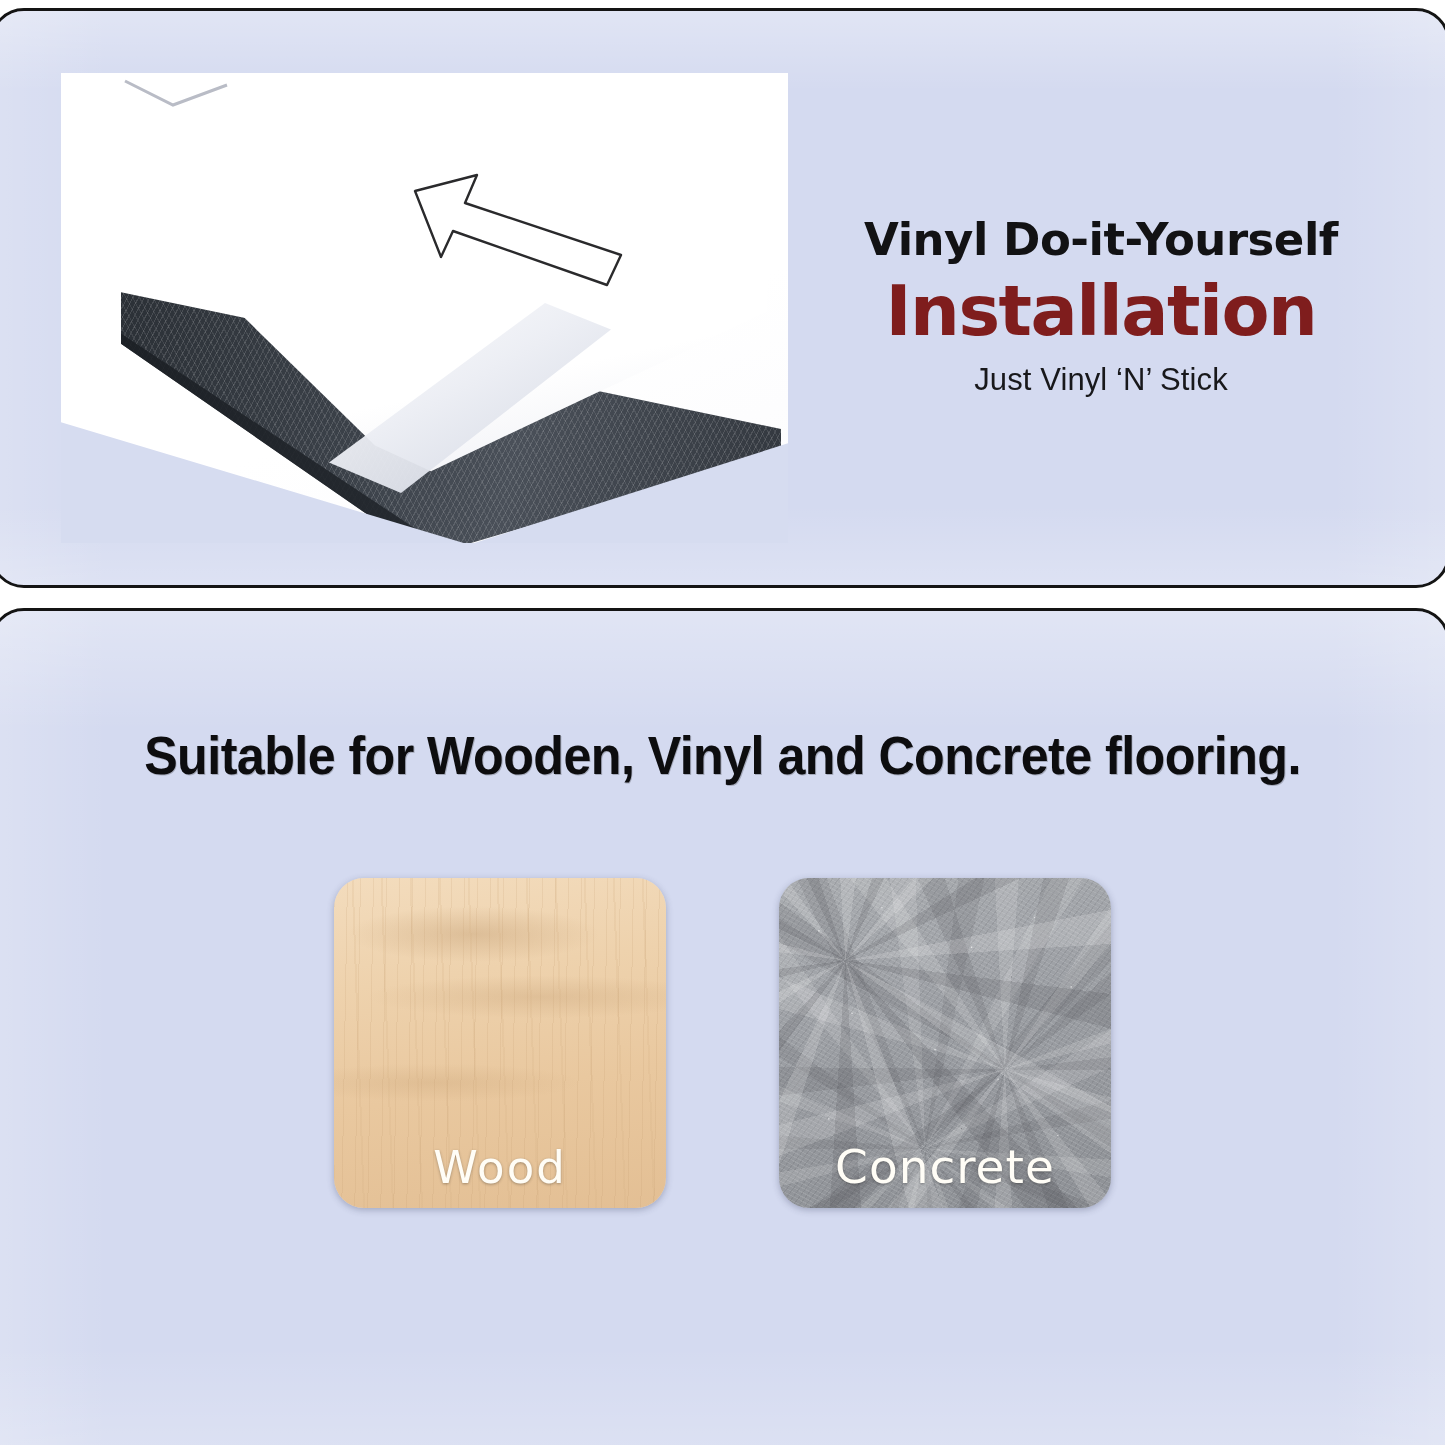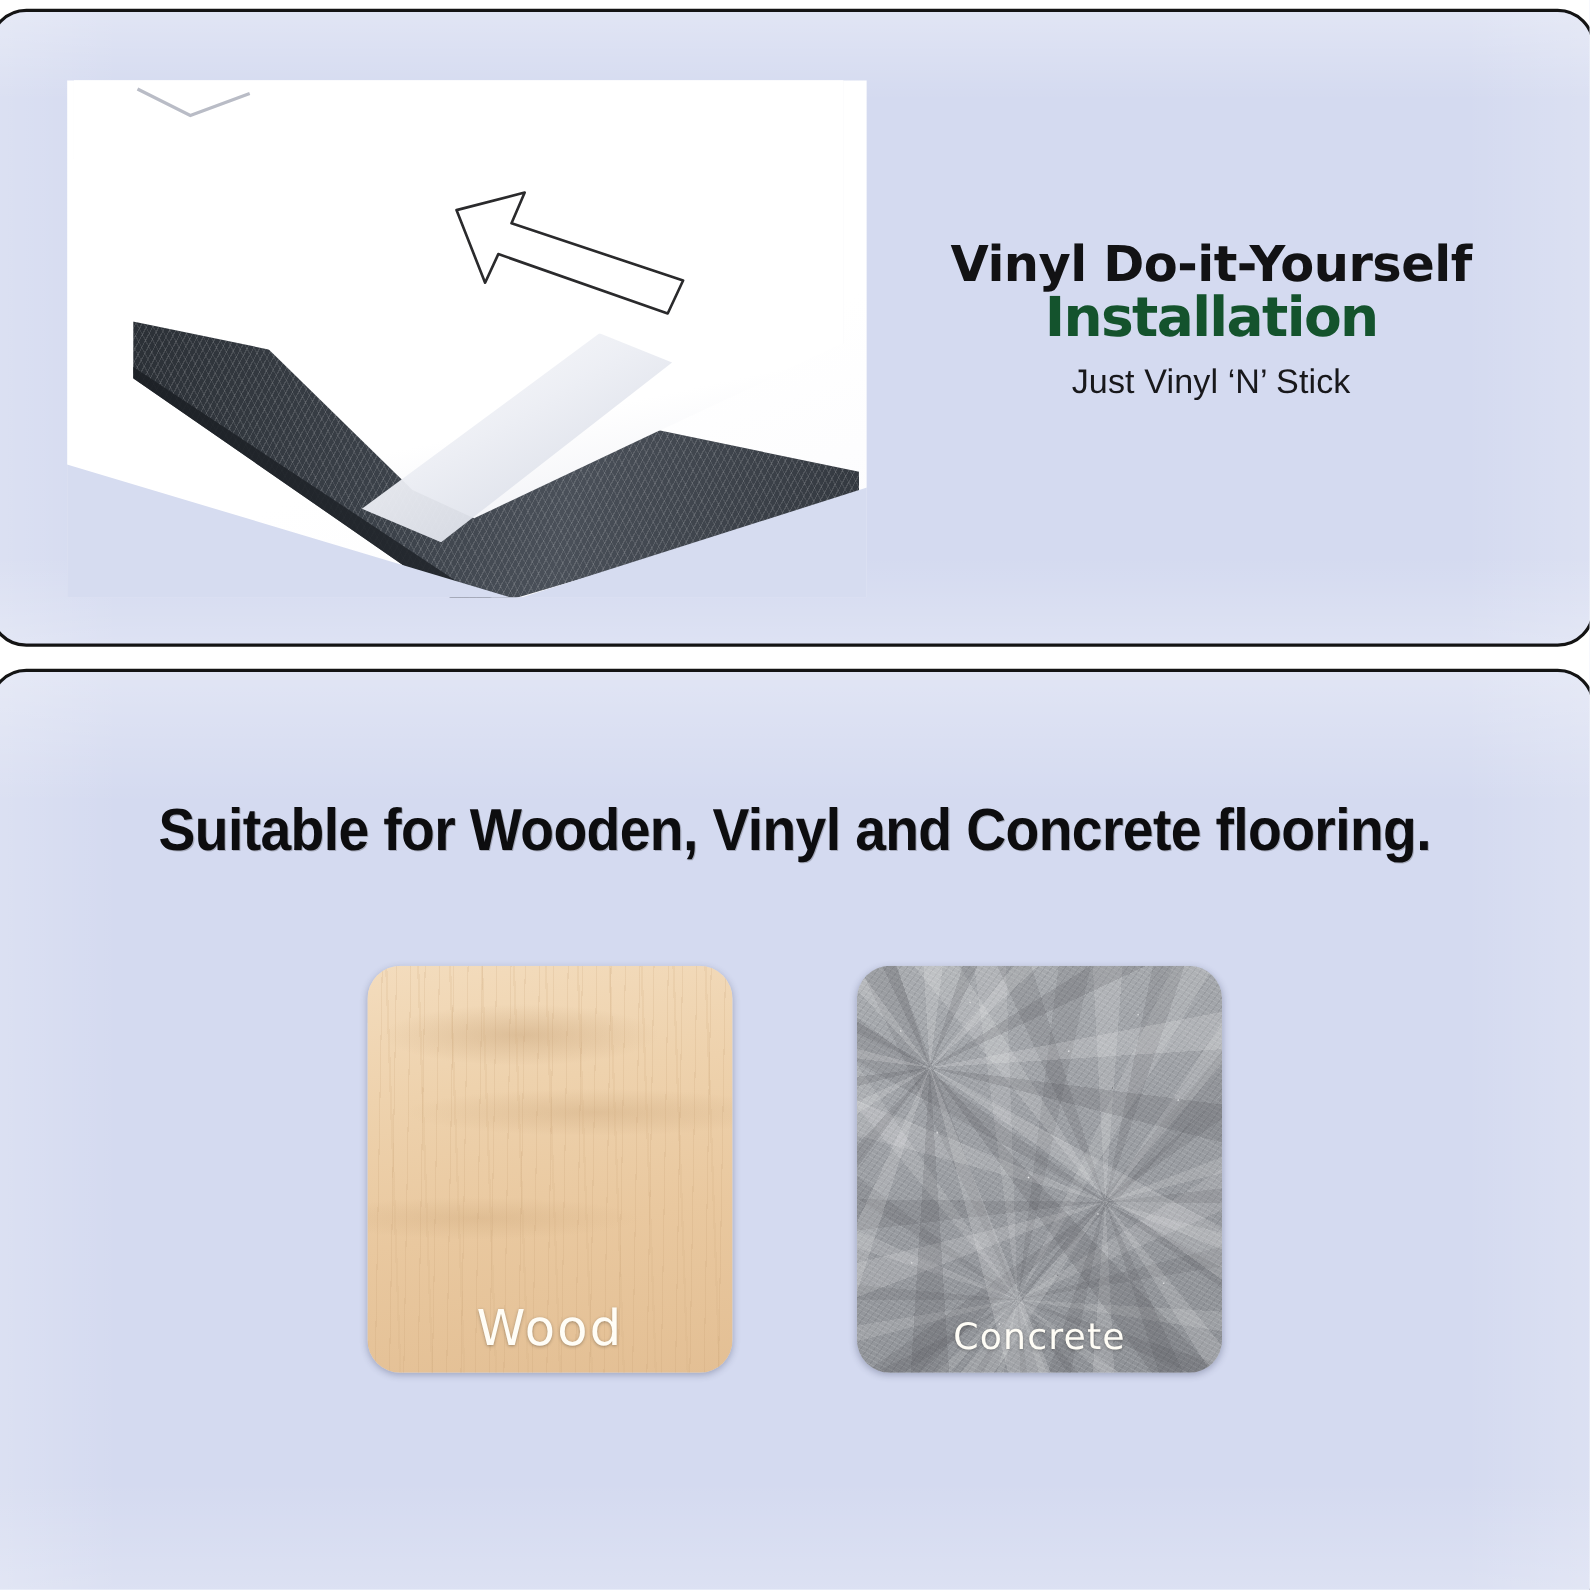--- a/index.html
+++ b/index.html
@@ -128,25 +128,25 @@
     font-weight:700;
     font-size:45px;
     letter-spacing:-0.5px;
     color:#121214;
     line-height:1.02;
     white-space:nowrap;
   }
   .hl-2 {
     font-family:"DejaVu Sans", sans-serif;
     font-weight:700;
-    font-size:50px;
+    font-size:70px;
     letter-spacing:-1.5px;
-    color:#14532d;
+    color:#7f1d1d;
     line-height:1.0;
-    margin-top:0;
+    margin-top:13px;
     white-space:nowrap;
   }
   .hl-3 {
     font-family:"Liberation Sans", sans-serif;
     font-weight:400;
     font-size:31px;
     color:#18181b;
     margin-top:16px;
     letter-spacing:0.1px;
     white-space:nowrap;
@@ -172,40 +172,40 @@
     position:absolute;
     left:0; top:878px;
     width:1445px;
     display:flex;
     justify-content:center;
     gap:113px;
   }
 
   .swatch {
     position:relative;
-    width:332px; height:370px;
+    width:332px; height:330px;
     border-radius:30px;
     overflow:hidden;
     box-shadow:0 2px 7px rgba(40,48,80,.30);
   }
 
   .swatch-label {
     position:absolute;
     left:0; bottom:14px;
     width:100%;
     text-align:center;
     font-family:"DejaVu Sans", sans-serif;
     font-weight:400;
     font-size:45px;
     letter-spacing:2px;
     color:#fffdf6;
     text-shadow:0 1px 3px rgba(0,0,0,.30);
     z-index:4;
   }
-  .swatch-label.big { font-size:33px; letter-spacing:1px; }
+  .swatch-label.big { font-size:47px; letter-spacing:1px; }
 
   
   .tex-wood {
     position:absolute; inset:0;
     background:
       repeating-linear-gradient(91deg,
         rgba(190,150,105,.16) 0px, rgba(190,150,105,.16) 1px,
         rgba(0,0,0,0) 1px, rgba(0,0,0,0) 13px),
       repeating-linear-gradient(88deg,
         rgba(212,176,132,.20) 0px, rgba(212,176,132,.20) 2px,

